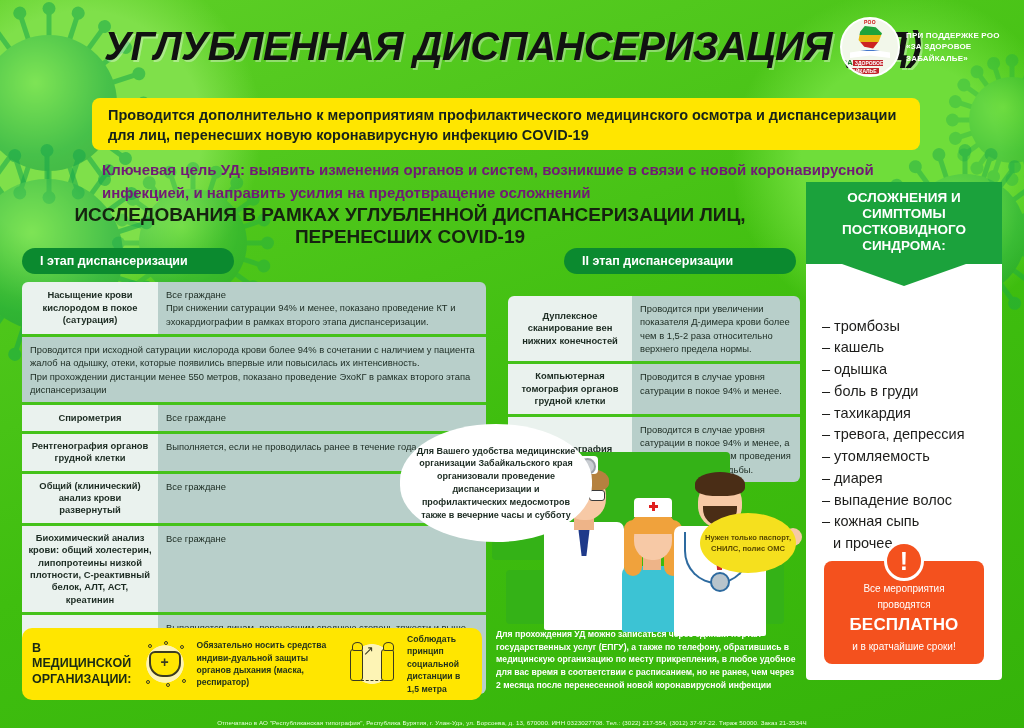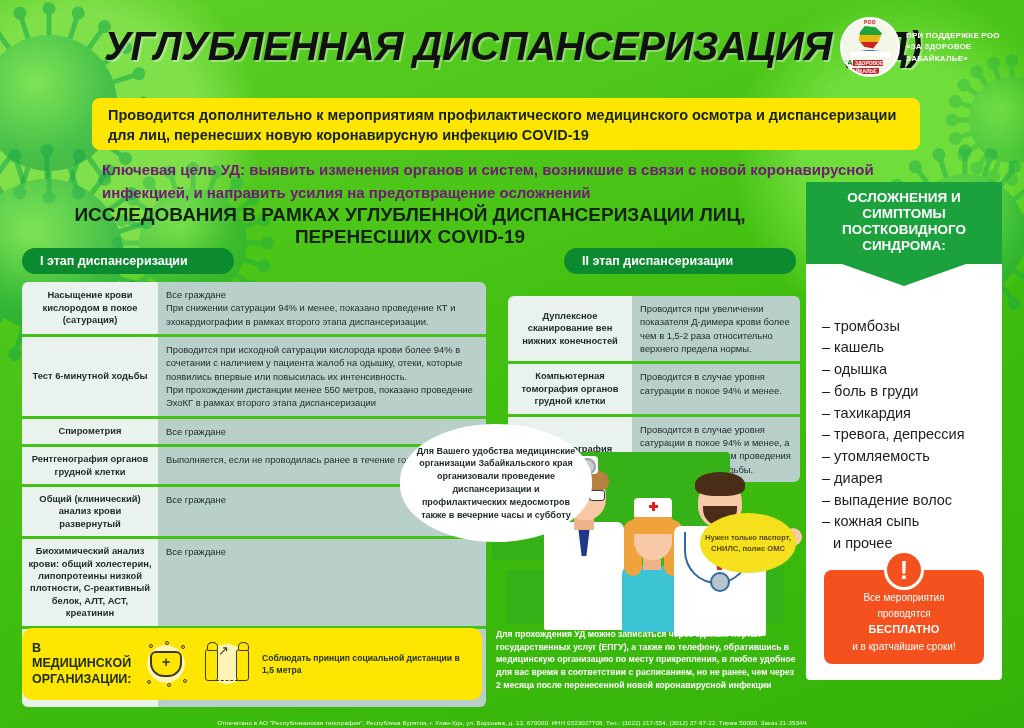--- a/index.html
+++ b/index.html
@@ -133,21 +133,21 @@
   }
   .sb-list { padding: 52px 0 0 16px; }
   .sb-list li { list-style: none; font-size: 14.5px; color: #1d1d1b; line-height: 1.5; }
   .sb-tail { font-size: 14.5px; color: #1d1d1b; line-height:1.5; padding-left: 27px; }
 
   .free-box {
     position: absolute; left: 18px; bottom: 16px; width: 160px;
     background: #f4511e; border-radius: 8px; color: #fff;
     text-align: center; font-size: 10px; line-height: 1.55; padding: 20px 8px 10px;
   }
-  .free-box .big { font-size: 11px; font-weight: 900; letter-spacing:.2px; }
+  .free-box .big { font-size: 17px; font-weight: 900; letter-spacing:.2px; }
   .excl {
     position: absolute; left: 50%; top: -20px; transform: translateX(-50%);
     width: 40px; height: 40px; border-radius: 50%; background: #f4511e;
     border: 3px solid #fff; color: #fff; font-size: 25px; font-weight: 900;
     line-height: 34px;
   }
 
   
   .bubble {
     position: absolute; left: 400px; top: 424px; width: 192px; height: 118px;
@@ -424,21 +424,20 @@
 
   <div class="table table-left" id="tbl-left">
       <div class="row">
         <div class="cell-name">Насыщение крови кислородом в покое (сатурация)</div>
         <div class="cell-desc">
           <div>Все граждане</div>
           <div>При снижении сатурации 94% и менее, показано проведение КТ и эхокардиографии в рамках второго этапа диспансеризации.</div>
         </div>
       </div>
       <div class="row">
-        <div class="cell-name">Тест 6-минутной ходьбы</div>
         <div class="cell-desc">
           <div>Проводится при исходной сатурации кислорода крови более 94% в сочетании с наличием у пациента жалоб на одышку, отеки, которые появились впервые или повысилась их интенсивность.</div>
           <div>При прохождении дистанции менее 550 метров, показано проведение ЭхоКГ в рамках второго этапа диспансеризации</div>
         </div>
       </div>
       <div class="row">
         <div class="cell-name">Спирометрия</div>
         <div class="cell-desc">
           <div>Все граждане</div>
         </div>
@@ -569,20 +568,21 @@
     <div class="med-item">
       <div class="ic-mask">
         <div class="m"></div>
         <div class="d" style="left:8px;top:5px"></div>
           <div class="d" style="left:24px;top:2px"></div>
         <div class="d" style="left:40px;top:6px"></div>
           <div class="d" style="left:6px;top:41px"></div>
         <div class="d" style="left:26px;top:44px"></div>
           <div class="d" style="left:42px;top:40px"></div>
       </div>
+      <div class="txt">Обязательно носить средства индиви-дуальной защиты органов дыхания (маска, респиратор)</div>
     </div>
     <div class="med-item">
       <div class="ic-dist">
         <div class="p pl"></div>
           <div class="p pr"></div>
         <div class="ar">↗</div>
           <div class="ln"></div>
       </div>
       <div class="txt">Соблюдать принцип социальной дистанции в 1,5 метра</div>
     </div>

